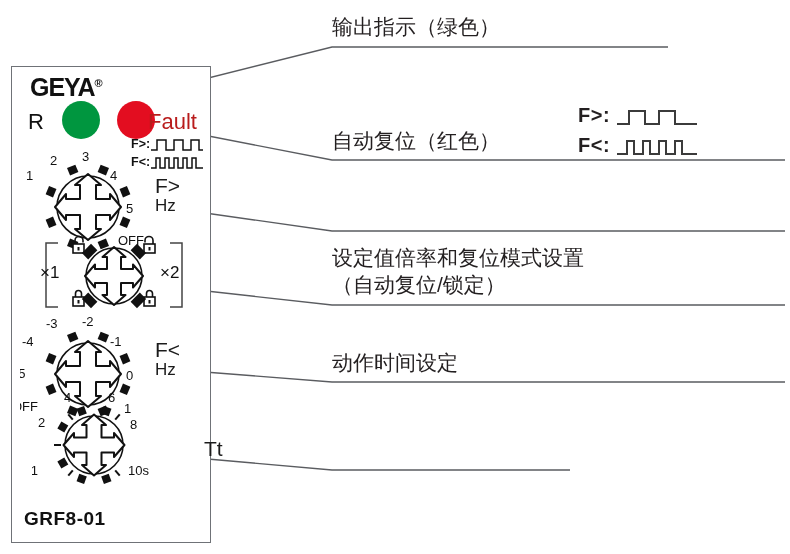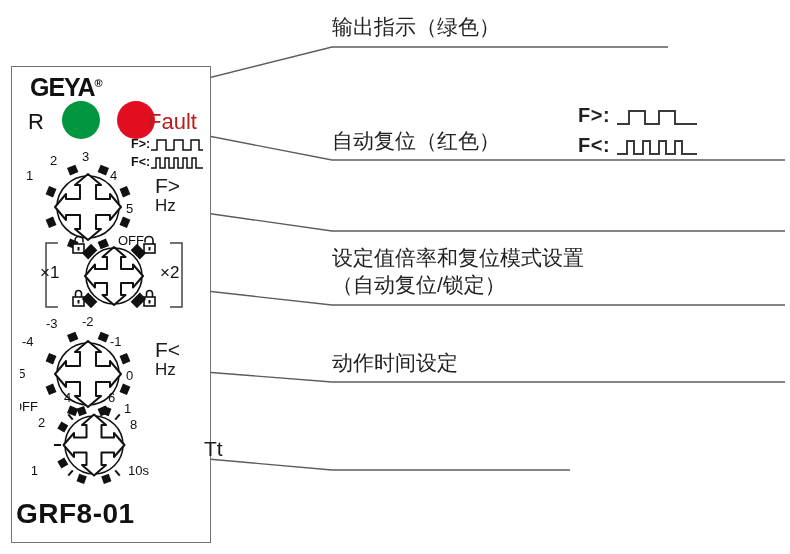--- a/index.html
+++ b/index.html
@@ -31,21 +31,21 @@
   .led.red{left:105px;top:34px;background:#e30d20;}
 
   .wave-row{position:absolute;font-size:12px;color:#111;white-space:nowrap;}
   .wave-row .tag{font-weight:bold;font-size:12.5px;}
   .wf{display:inline-block;vertical-align:middle;}
 
   .unit{position:absolute;color:#1b1b1b;line-height:1.05;text-align:left;}
   .unit .big{font-size:21px;font-weight:500;letter-spacing:0px;}
   .unit .sm{font-size:17px;}
   .model{
-    position:absolute;left:4px;bottom:12px;font-size:28px;font-weight:bold;
+    position:absolute;left:12px;bottom:12px;font-size:19px;font-weight:bold;
     color:#111;letter-spacing:0.5px;
   }
   .mult{position:absolute;font-size:17px;color:#111;}
 
   
   .anno{
     position:absolute;color:#231f20;font-size:21px;line-height:1.28;
     white-space:pre-line;
   }
   .fwave{position:absolute;color:#231f20;font-size:19px;white-space:nowrap;}

